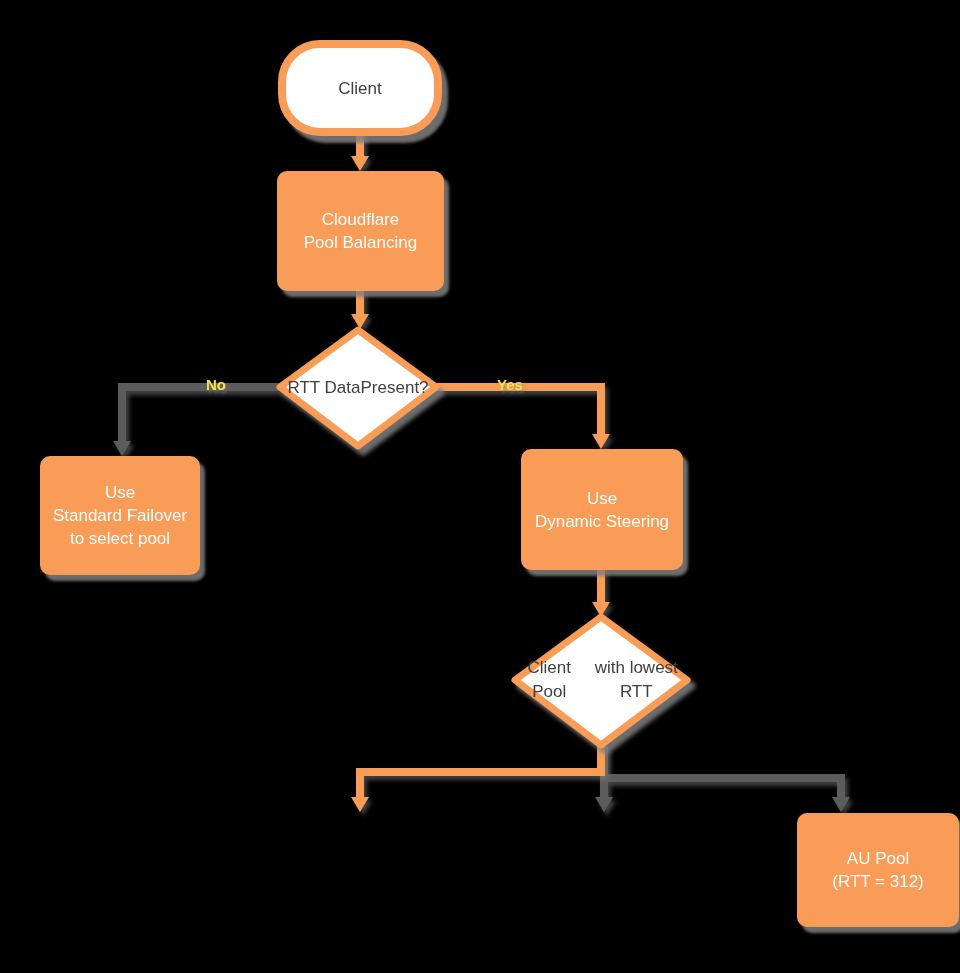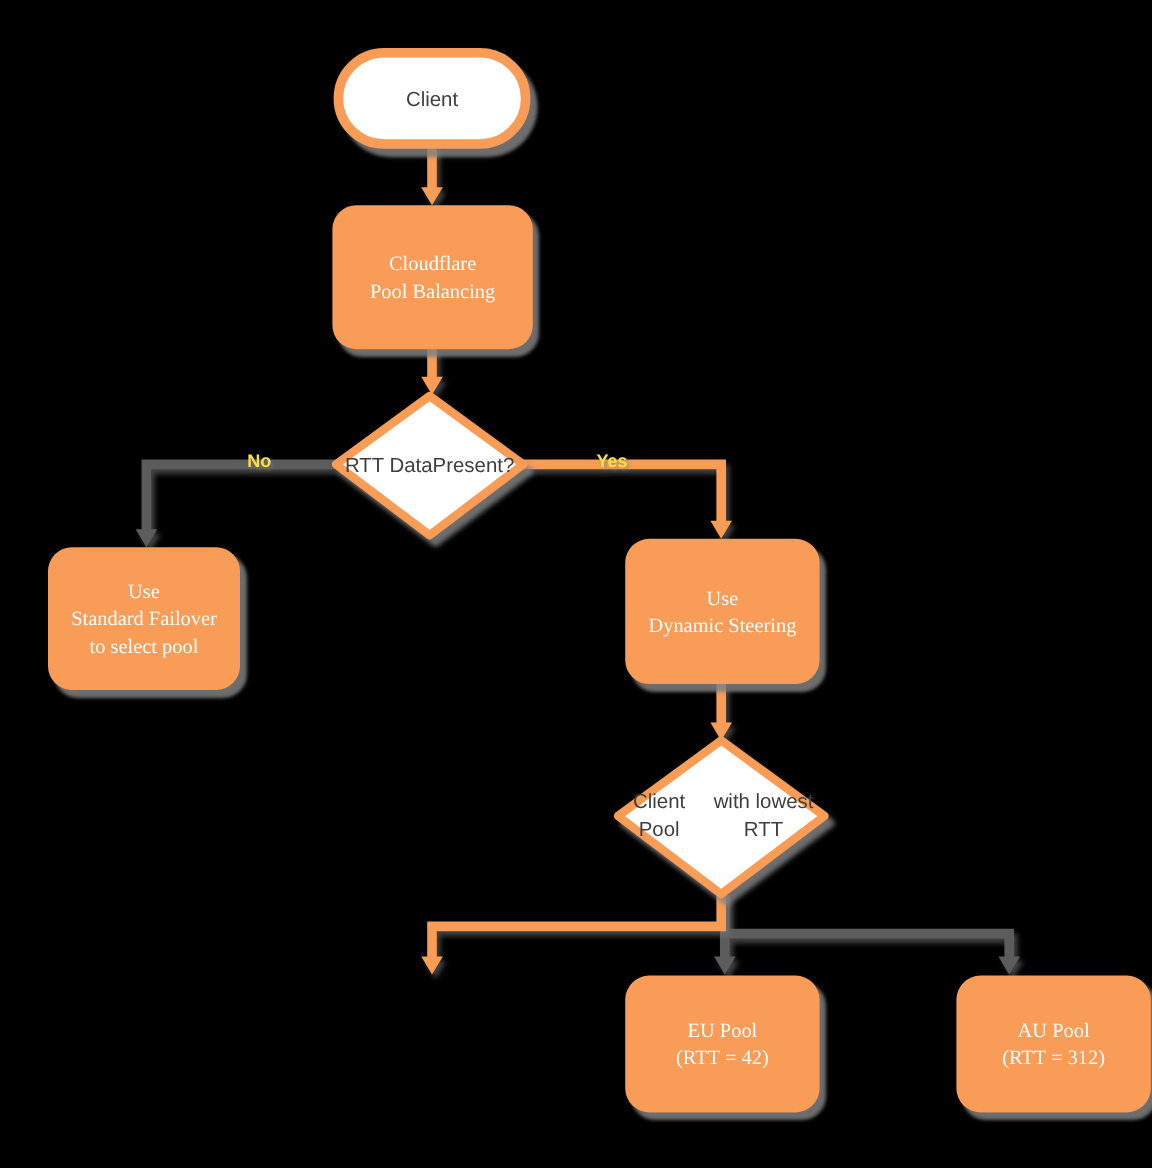--- a/index.html
+++ b/index.html
@@ -20,23 +20,22 @@
   }
   #edges{position:absolute;left:0;top:0;}
 
   .node{
     position:absolute;display:flex;flex-direction:column;
     align-items:center;justify-content:center;text-align:center;
     font-size:17px;line-height:23px;
   }
   .box{
     background:var(--c-orange);color:var(--c-white);
-    border-radius:20px;
+    border-radius:10px;
     box-shadow:5px 6px 3px var(--c-shadow);
-    font-family:Liberation Serif, serif;
   }
   .terminator{
     background:var(--c-white);color:var(--c-dark);
     border:8px solid var(--c-orange);border-radius:42px;
     box-shadow:6px 7px 3px var(--c-shadow);
   }
   .diamond-label{
     position:absolute;display:flex;flex-direction:row;
     align-items:center;justify-content:center;text-align:center;
     color:var(--c-dark);font-size:17px;line-height:24px;
@@ -89,21 +88,21 @@
       <path class="edge-orange" d="M601,570 L601,604"></path>
       <polygon class="arrow-orange" points="592,602 610,602 601,617"></polygon>
       <path class="edge-orange" d="M601,744 L601,772 L360,772 L360,799"></path>
       <polygon class="arrow-orange" points="351,797 369,797 360,812"></polygon>
     </g>
 
     <polygon class="diamond-shape" filter="url(#shapeShadow)" points="358,330 436,387 358,446 280,387"></polygon>
     <polygon class="diamond-shape" filter="url(#shapeShadow)" points="601,617 687,680 601,745 515,680"></polygon>
   </svg>
 
-  <div class="node terminator" style="left:278px;top:40px;width:164px;height:84px;">
+  <div class="node terminator" style="left:278px;top:40px;width:164px;height:96px;">
     <span>Client</span>
   </div>
 
   <div class="node box" style="left:277px;top:171px;width:167px;height:120px;">
     <span>Cloudflare</span>
     <span>Pool Balancing</span>
   </div>
 
   <div class="diamond-label" style="left:283px;top:358px;width:150px;height:60px;">
     <span>RTT Data</span>
@@ -123,23 +122,19 @@
     <span>Use</span>
     <span>Dynamic Steering</span>
   </div>
 
   <div class="diamond-label" style="left:514px;top:650px;width:174px;height:60px;">
     <span>Client Pool</span>
     <span>with lowest RTT</span>
   </div>
 
 
-  <div class="node box" style="left:521px;top:813px;width:162px;height:114px;">
-    <span>EU Pool</span>
-    <span>(RTT = 42)</span>
-  </div>
 
   <div class="node box" style="left:758px;top:813px;width:162px;height:114px;margin-left:39px;">
     <span>AU Pool</span>
     <span>(RTT = 312)</span>
   </div>
 
 </div>
 
 </body></html>

